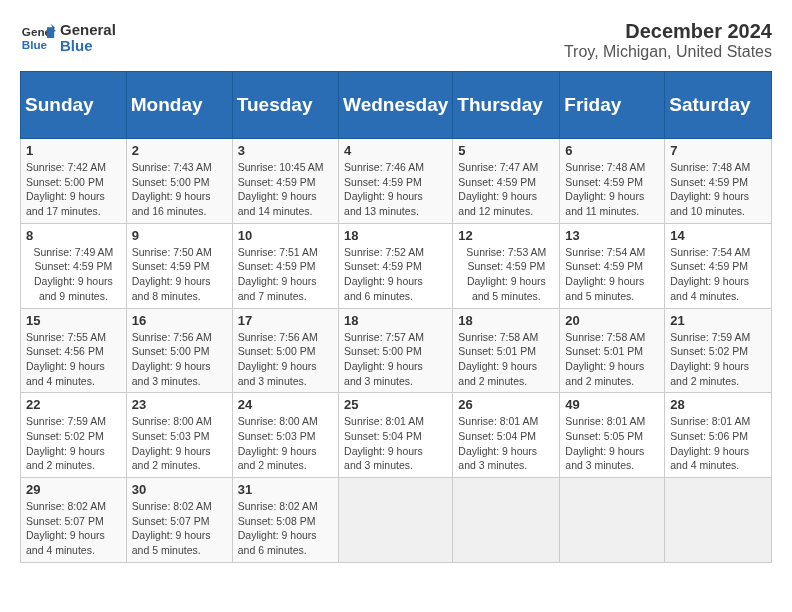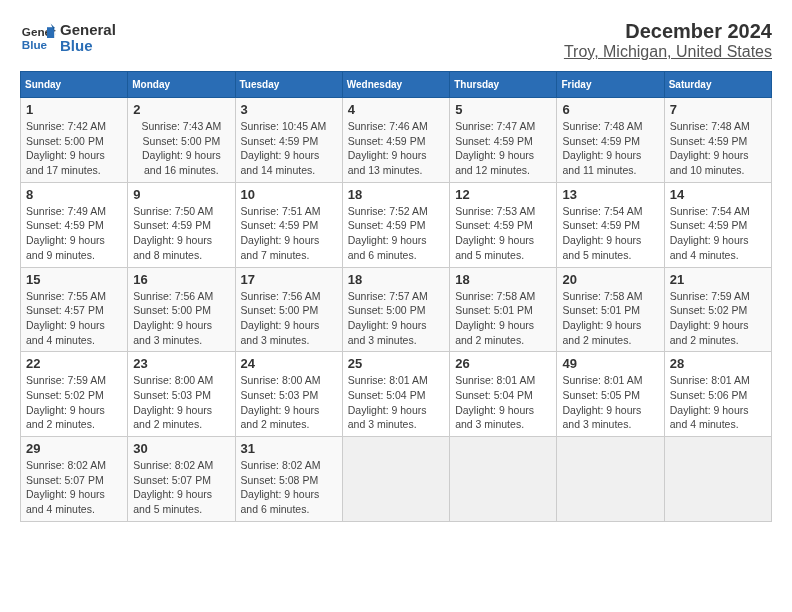--- a/index.html
+++ b/index.html
@@ -30,33 +30,32 @@
     }
     .title-block h1 {
       font-size: 20px;
       font-weight: bold;
       color: #333;
     }
     .title-block h2 {
       font-size: 16px;
       font-weight: normal;
       color: #555;
-      text-decoration: underline;
     }
     .calendar {
       width: 100%;
       border-collapse: collapse;
       font-size: 11px;
     }
     .calendar thead th {
       background-color: #2a6db5;
       color: #fff;
-      padding: 7px 4px;
+      padding: 22px 4px;
       text-align: left;
-      font-size: 10px;
+      font-size: 19px;
       font-weight: bold;
       border: 1px solid #1a5a9a;
     }
     .calendar tbody td {
       vertical-align: top;
       border: 1px solid #ccc;
       padding: 4px 5px;
       width: 108px;
       min-height: 80px;
       background: #fff;
@@ -121,21 +120,21 @@
   <tr>
         <td>
           <span class="day-num">1</span>
           <div class="day-info" style="white-space: pre-line;">Sunrise: 7:42 AM
 Sunset: 5:00 PM
 Daylight: 9 hours
 and 17 minutes.</div>
         </td>
         <td>
           <span class="day-num">2</span>
-          <div class="day-info" style="white-space: pre-line; text-align: center;">Sunrise: 7:43 AM
+          <div class="day-info" style="white-space: pre-line;">Sunrise: 7:43 AM
 Sunset: 5:00 PM
 Daylight: 9 hours
 and 16 minutes.</div>
         </td>
         <td>
           <span class="day-num">3</span>
           <div class="day-info" style="white-space: pre-line;">Sunrise: 10:45 AM
 Sunset: 4:59 PM
 Daylight: 9 hours
 and 14 minutes.</div>
@@ -165,21 +164,21 @@
           <span class="day-num">7</span>
           <div class="day-info" style="white-space: pre-line;">Sunrise: 7:48 AM
 Sunset: 4:59 PM
 Daylight: 9 hours
 and 10 minutes.</div>
         </td>
       </tr>
       <tr>
         <td>
           <span class="day-num">8</span>
-          <div class="day-info" style="white-space: pre-line;">Sunrise: 7:49 AM
+          <div class="day-info" style="white-space: pre-line; text-align: center;">Sunrise: 7:49 AM
 Sunset: 4:59 PM
 Daylight: 9 hours
 and 9 minutes.</div>
         </td>
         <td>
           <span class="day-num">9</span>
           <div class="day-info" style="white-space: pre-line;">Sunrise: 7:50 AM
 Sunset: 4:59 PM
 Daylight: 9 hours
 and 8 minutes.</div>
@@ -193,21 +192,21 @@
         </td>
         <td>
           <span class="day-num">18</span>
           <div class="day-info" style="white-space: pre-line;">Sunrise: 7:52 AM
 Sunset: 4:59 PM
 Daylight: 9 hours
 and 6 minutes.</div>
         </td>
         <td>
           <span class="day-num">12</span>
-          <div class="day-info" style="white-space: pre-line;">Sunrise: 7:53 AM
+          <div class="day-info" style="white-space: pre-line; text-align: center;">Sunrise: 7:53 AM
 Sunset: 4:59 PM
 Daylight: 9 hours
 and 5 minutes.</div>
         </td>
         <td>
           <span class="day-num">13</span>
           <div class="day-info" style="white-space: pre-line;">Sunrise: 7:54 AM
 Sunset: 4:59 PM
 Daylight: 9 hours
 and 5 minutes.</div>
@@ -217,21 +216,21 @@
           <div class="day-info" style="white-space: pre-line;">Sunrise: 7:54 AM
 Sunset: 4:59 PM
 Daylight: 9 hours
 and 4 minutes.</div>
         </td>
       </tr>
       <tr>
         <td>
           <span class="day-num">15</span>
           <div class="day-info" style="white-space: pre-line;">Sunrise: 7:55 AM
-Sunset: 4:57 PM
+Sunset: 4:56 PM
 Daylight: 9 hours
 and 4 minutes.</div>
         </td>
         <td>
           <span class="day-num">16</span>
           <div class="day-info" style="white-space: pre-line;">Sunrise: 7:56 AM
 Sunset: 5:00 PM
 Daylight: 9 hours
 and 3 minutes.</div>
         </td>

